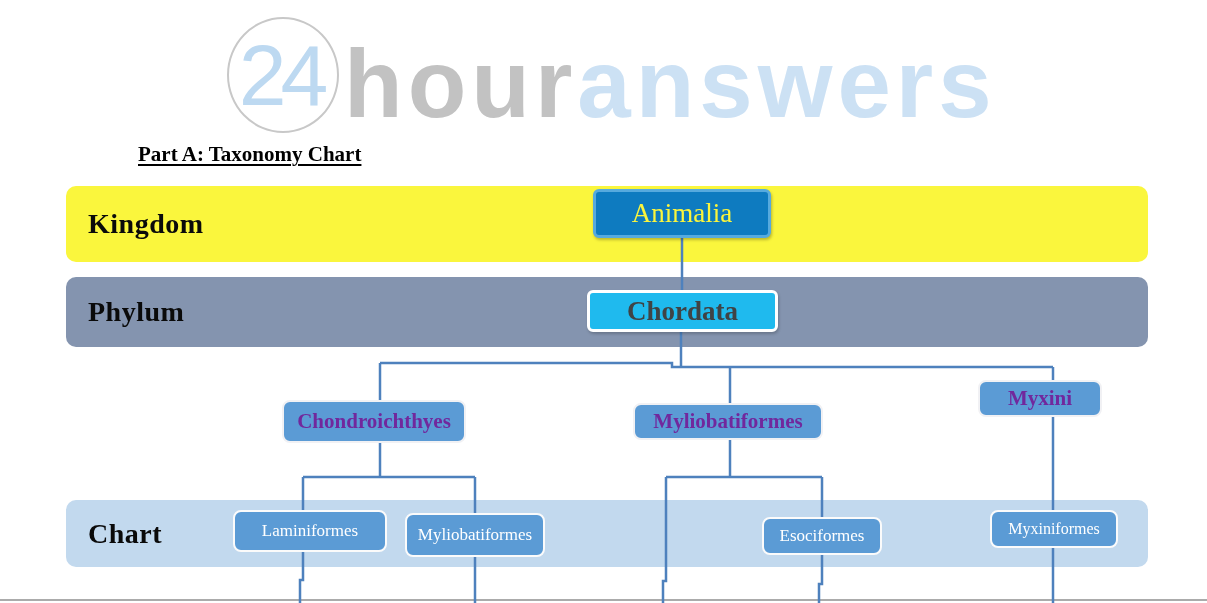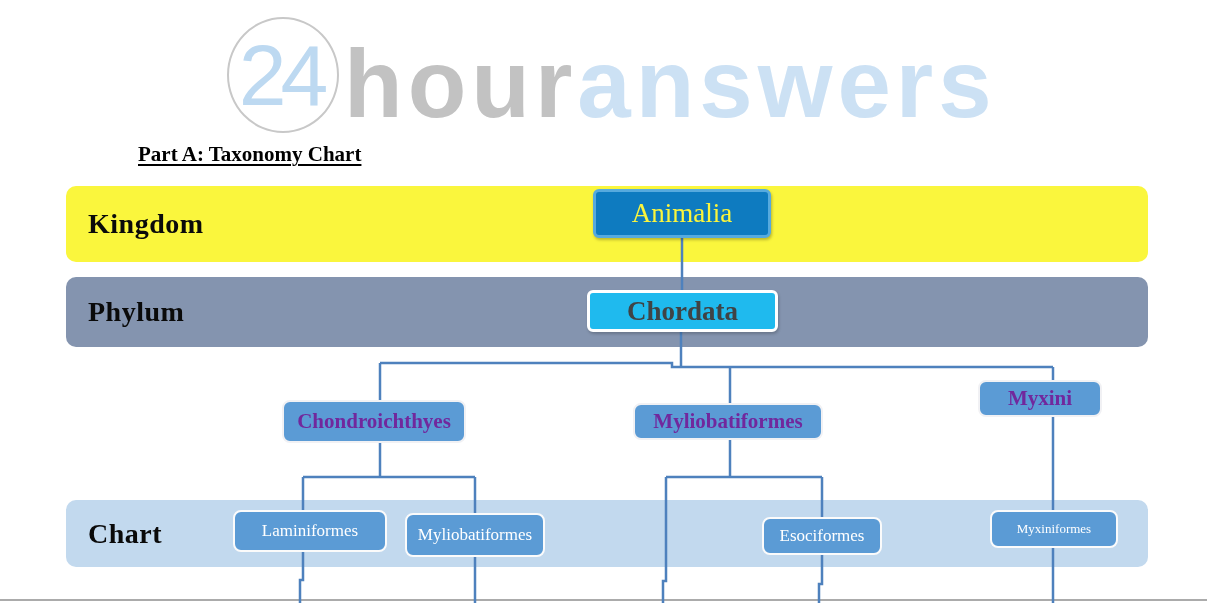--- a/index.html
+++ b/index.html
@@ -94,15 +94,15 @@
   <div class="node node-animalia">Animalia</div>
   <div class="node node-chordata">Chordata</div>
 
   <div class="node node-class" style="left:282px;top:400px;width:184px;height:43px">Chondroichthyes</div>
   <div class="node node-class" style="left:633px;top:403px;width:190px;height:37px">Myliobatiformes</div>
   <div class="node node-class" style="left:978px;top:380px;width:124px;height:37px">Myxini</div>
 
   <div class="node node-order" style="left:233px;top:510px;width:154px;height:42px">Laminiformes</div>
   <div class="node node-order" style="left:405px;top:513px;width:140px;height:44px">Myliobatiformes</div>
   <div class="node node-order" style="left:762px;top:517px;width:120px;height:38px">Esociformes</div>
-  <div class="node node-order" style="left:990px;top:510px;width:128px;height:38px;font-size:13px">Myxiniformes</div>
+  <div class="node node-order" style="left:990px;top:510px;width:128px;height:38px;font-size:16px">Myxiniformes</div>
 
 </div>
 
 </body></html>

